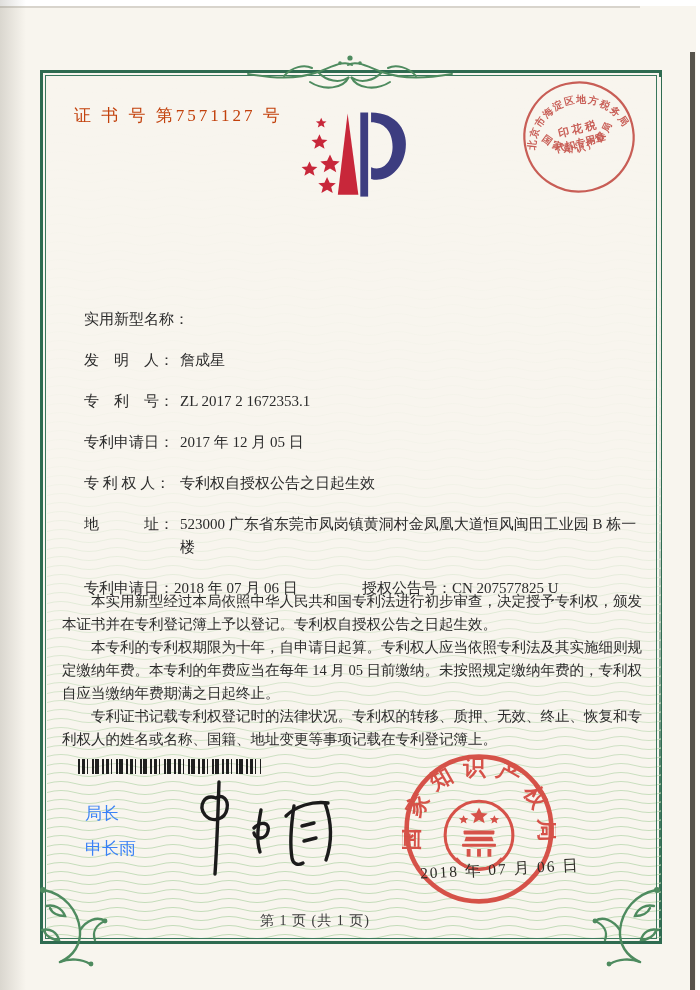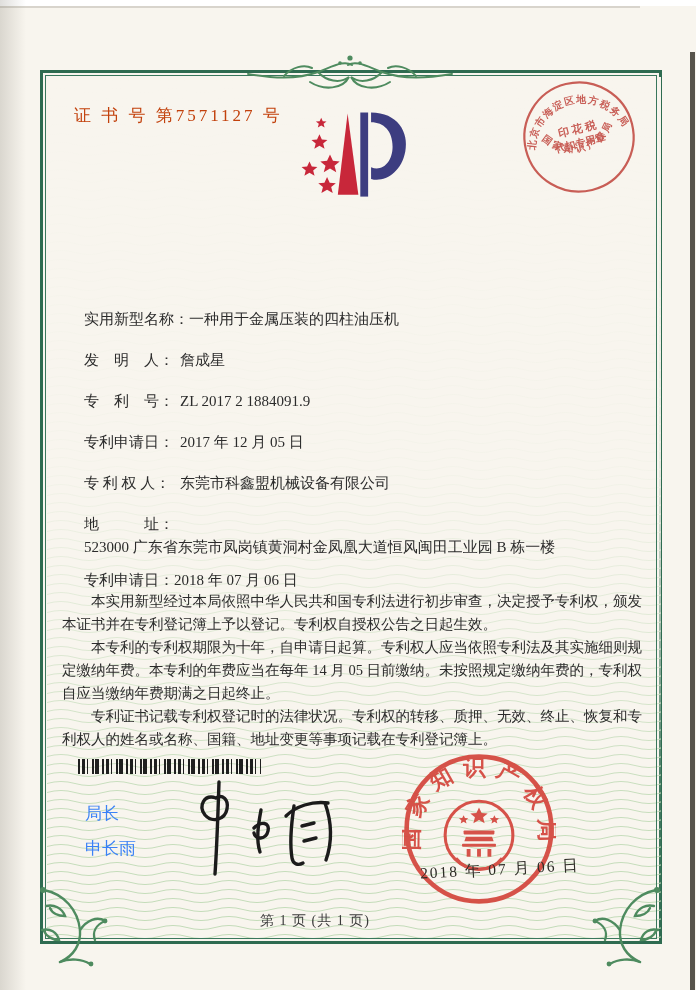--- a/index.html
+++ b/index.html
@@ -165,44 +165,44 @@
     <text x="80" y="93" text-anchor="middle" font-size="14" fill="#c24a42" font-weight="bold">代扣专用章</text>
     <text font-size="13" fill="#c24a42" letter-spacing="4" font-weight="bold">
       <textPath href="#ts-bot" startOffset="50%" text-anchor="middle">国家知识产权局</textPath>
     </text>
   </svg>
 
 
   <div class="fields">
     <div class="frow">
       <span class="flabel">实用新型名称：</span>
-      <span class="fvalue">一种用于金属压装的四柱油压机</span>
     </div>
     <div class="frow">
       <span class="flabel">发　明　人：</span>
       <span class="fvalue">詹成星</span>
     </div>
     <div class="frow">
       <span class="flabel">专　利　号：</span>
-      <span class="fvalue">ZL 2017 2 1884091.9</span>
+      <span class="fvalue">ZL 2017 2 1672353.1</span>
     </div>
     <div class="frow">
       <span class="flabel">专利申请日：</span>
       <span class="fvalue">2017 年 12 月 05 日</span>
     </div>
     <div class="frow">
       <span class="flabel">专 利 权 人：</span>
-      <span class="fvalue">东莞市科鑫盟机械设备有限公司</span>
-    </div>
-    <div class="frow" style="margin-bottom:12px;flex-direction:column;">
+      <span class="fvalue">专利权自授权公告之日起生效</span>
+    </div>
+    <div class="frow" style="margin-bottom:20px;">
       <span class="flabel">地　　　址：</span>
       <span class="fvalue">523000 广东省东莞市凤岗镇黄洞村金凤凰大道恒风闽田工业园 B 栋一楼</span>
     </div>
     <div class="grant-row">
       <span>专利申请日：</span><span>2018 年 07 月 06 日</span>
+      <span class="grant-right"><span>授权公告号：</span><span>CN 207577825 U</span></span>
     </div>
   </div>
 
   <div class="paras">
     <p>本实用新型经过本局依照中华人民共和国专利法进行初步审查，决定授予专利权，颁发本证书并在专利登记簿上予以登记。专利权自授权公告之日起生效。</p>
     <p>本专利的专利权期限为十年，自申请日起算。专利权人应当依照专利法及其实施细则规定缴纳年费。本专利的年费应当在每年 14 月 05 日前缴纳。未按照规定缴纳年费的，专利权自应当缴纳年费期满之日起终止。</p>
     <p>专利证书记载专利权登记时的法律状况。专利权的转移、质押、无效、终止、恢复和专利权人的姓名或名称、国籍、地址变更等事项记载在专利登记簿上。</p>
   </div>
 
   <div class="barcode"></div>

